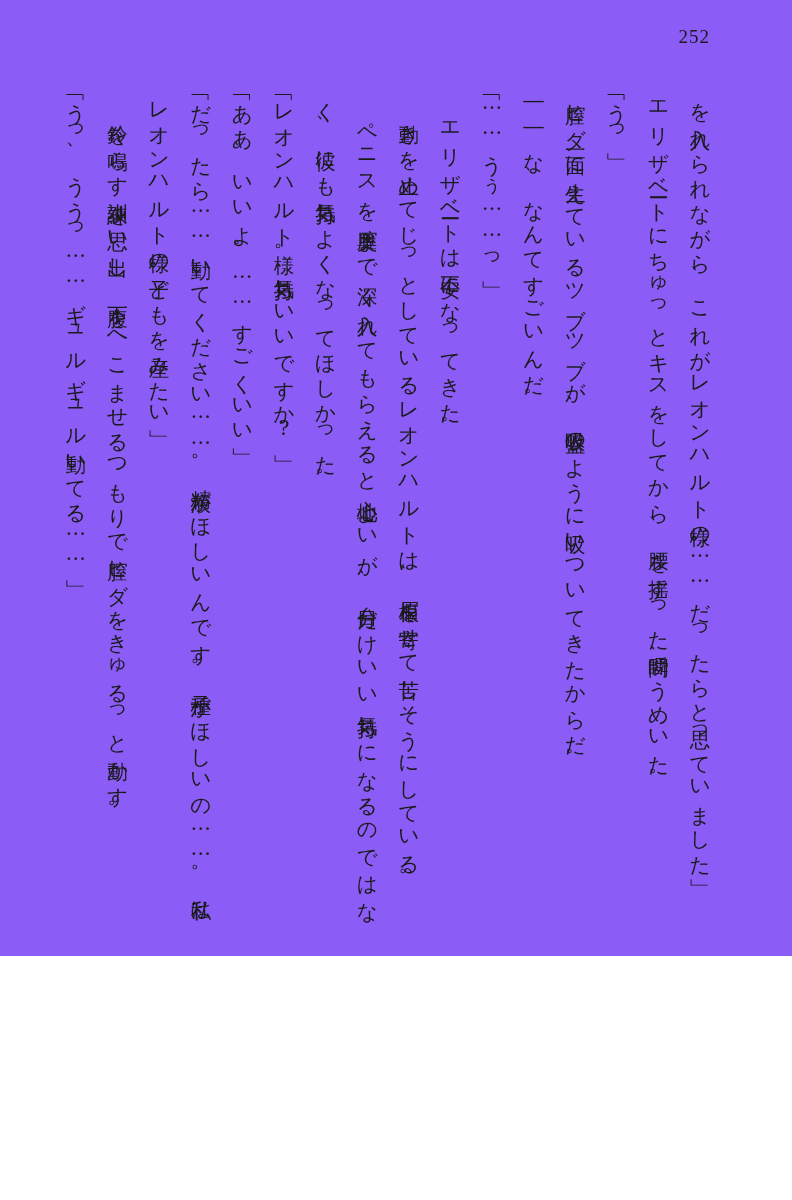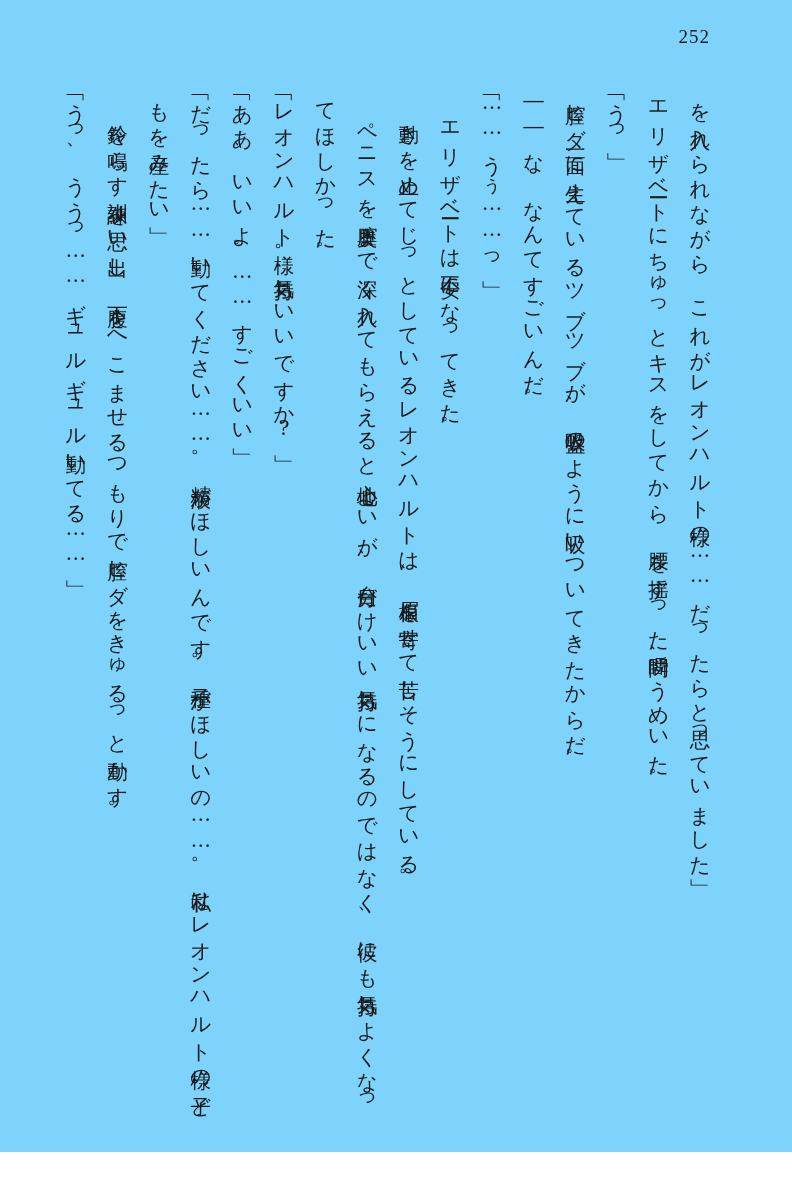--- a/index.html
+++ b/index.html
@@ -3,22 +3,22 @@
 <meta charset="utf-8">
 <style>
   html, body {
     margin: 0;
     padding: 0;
     background: #ffffff;
   }
   .page {
     position: relative;
     width: 792px;
-    height: 1152px;
-    background: #7dd3fc;
+    height: 956px;
+    background: #8b5cf6;
     overflow: hidden;
     font-family: "Liberation Serif", "DejaVu Serif", serif;
     color: #1a1a1a;
   }
   .page-number {
     position: absolute;
     top: 26px;
     right: 82px;
     font-size: 19px;
     letter-spacing: 1px;

